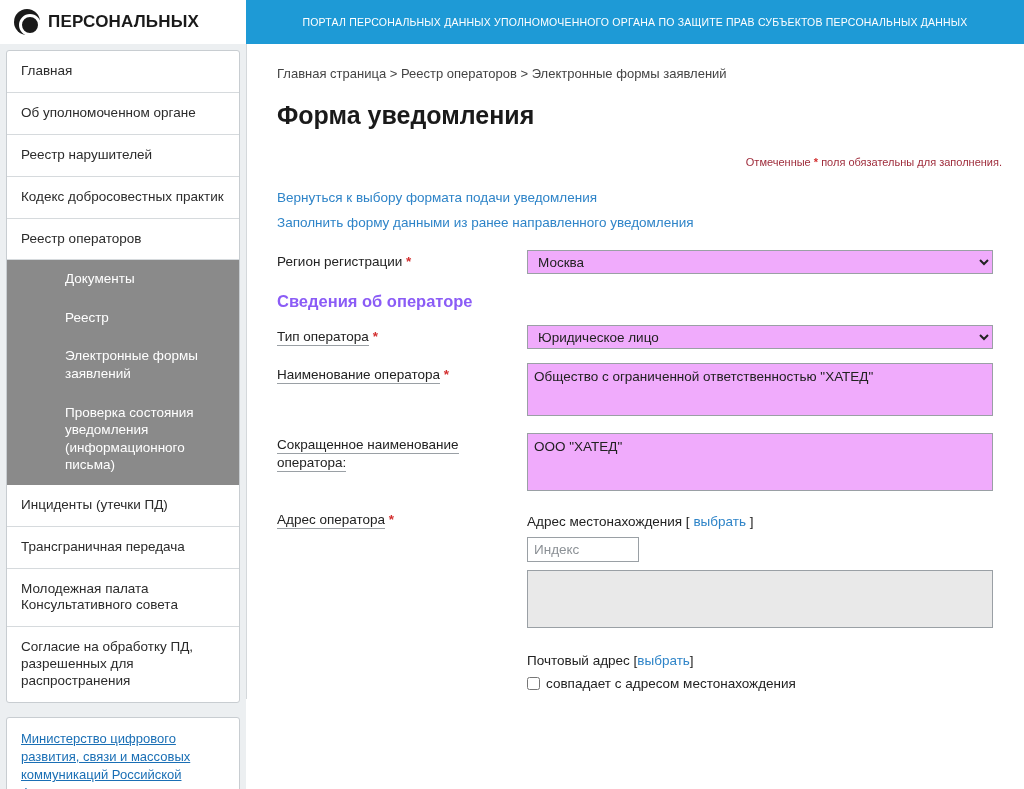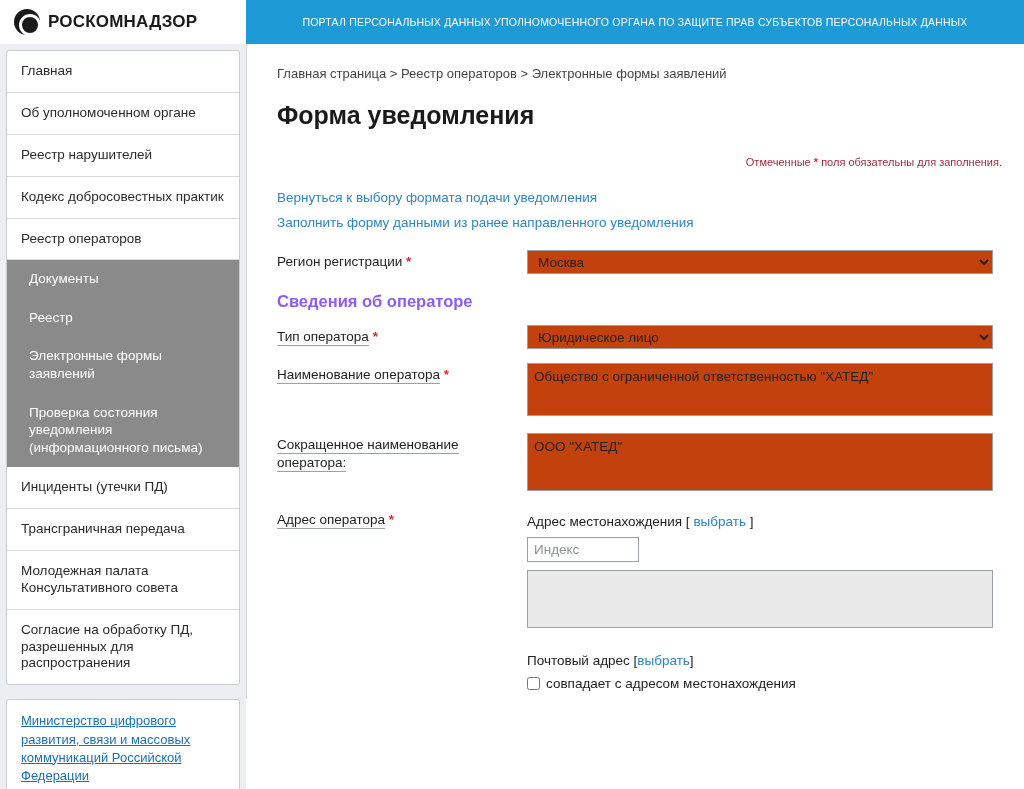--- a/index.html
+++ b/index.html
@@ -89,20 +89,21 @@
     border-bottom: 1px solid #d6dadd;
     font-size: 13.5px;
     color: #2b2b2b;
     line-height: 1.25;
     cursor: pointer;
   }
   .menu-item:last-child { border-bottom: none; }
   .menu-item.active { background: #ffffff; }
   .submenu {
     background: #8a8a8a;
+    padding-left: 36px;
   }
   .submenu-item {
     padding: 10px 14px 10px 22px;
     color: #ffffff;
     font-size: 13.5px;
     line-height: 1.3;
     border-bottom: 1px solid #8a8a8a;
     cursor: pointer;
   }
   .links-box {
@@ -179,21 +180,21 @@
   }
   .star { color: #d32f2f; font-weight: bold; }
   .field-col { flex: 1; }
 
   select.input, input.input, textarea.input {
     width: 466px;
     font-family: "Liberation Sans", sans-serif;
     font-size: 13.5px;
     color: #222;
     border: 1px solid #9aa0a5;
-    background: #c2410c;
+    background: #f0abfc;
     padding: 4px 6px;
   }
   select.input { height: 24px; padding: 2px 6px; }
   textarea.input { resize: none; height: 53px; line-height: 1.35; }
   textarea.big { height: 58px; }
 
   .section-head {
     font-size: 16.5px;
     font-weight: bold;
     color: #8b5cf6;
@@ -236,21 +237,21 @@
   .mail-head { margin-top: 22px; }
 </style>
 </head>
 <body>
 
 <div id="app">
 
   <div class="header">
     <div class="logo-area">
       <div class="logo-mark"></div>
-      <div class="logo-text">РОСКОМНАДЗОР</div>
+      <div class="logo-text">ПЕРСОНАЛЬНЫХ</div>
     </div>
     <div class="header-banner">ПОРТАЛ ПЕРСОНАЛЬНЫХ ДАННЫХ УПОЛНОМОЧЕННОГО ОРГАНА ПО ЗАЩИТЕ ПРАВ СУБЪЕКТОВ ПЕРСОНАЛЬНЫХ ДАННЫХ</div>
   </div>
 
   <div class="body-wrap">
 
     <div class="sidebar">
       <div class="menu">
         <div class="menu-item">Главная</div>
         <div class="menu-item">Об уполномоченном органе</div>

